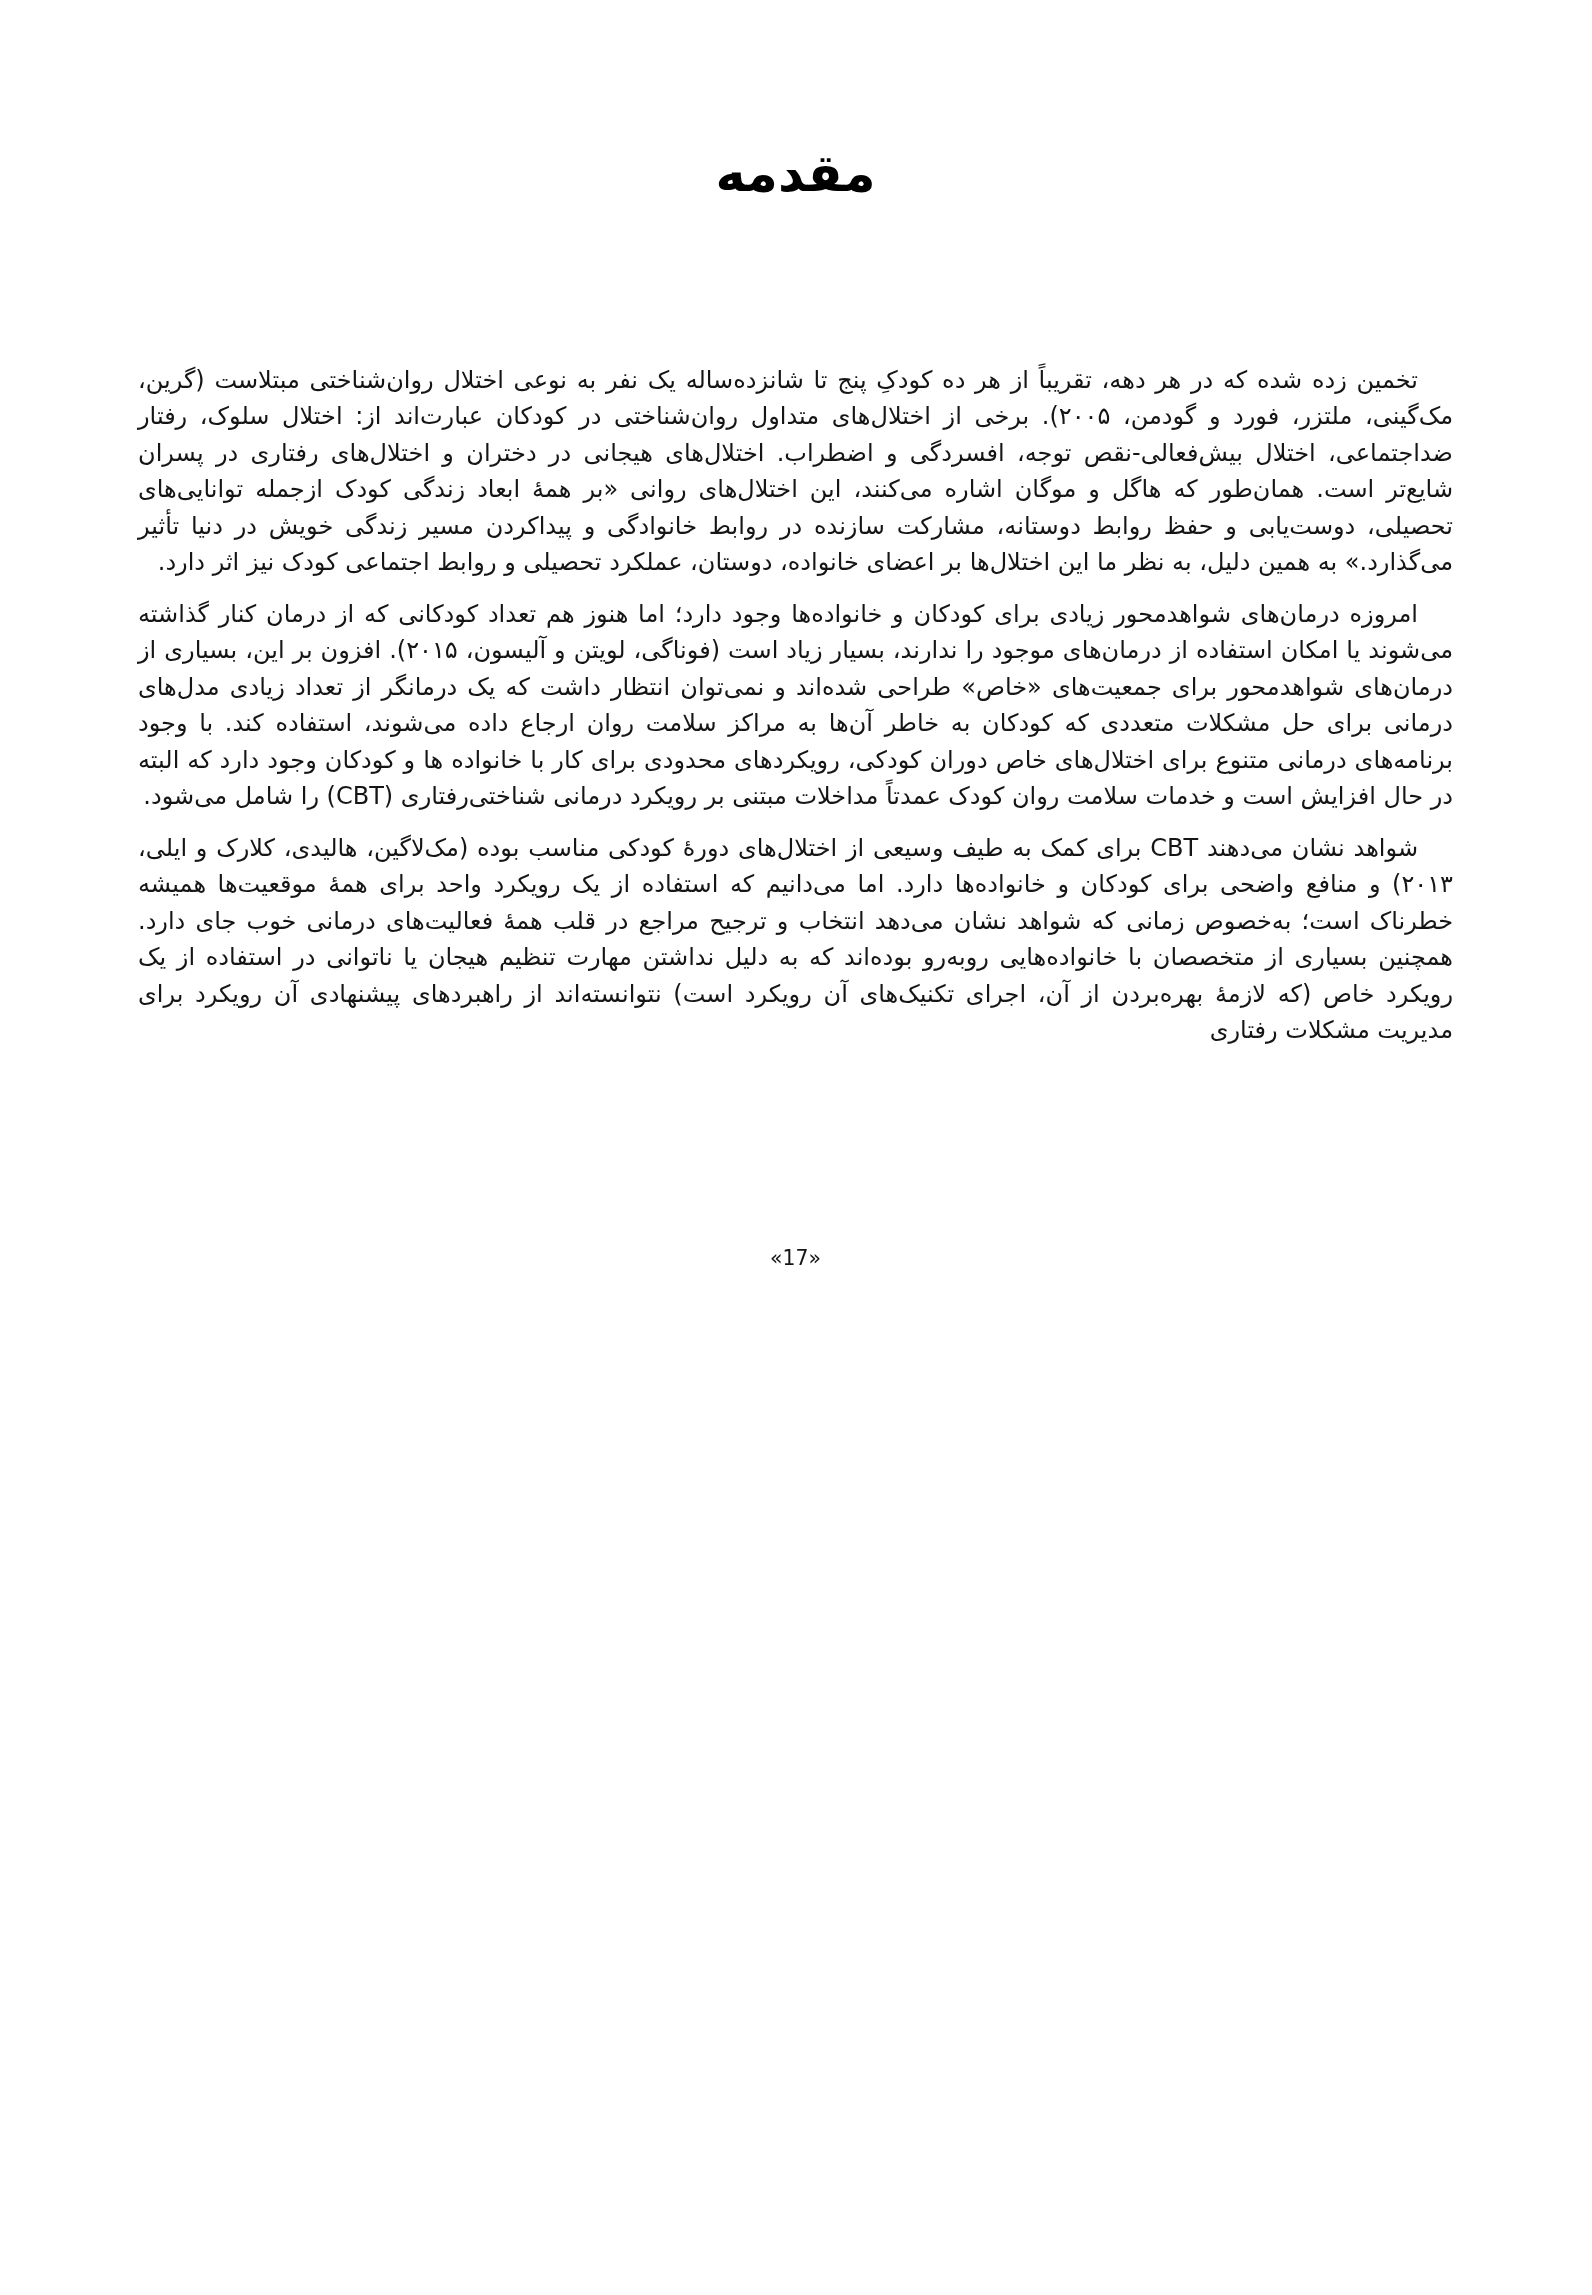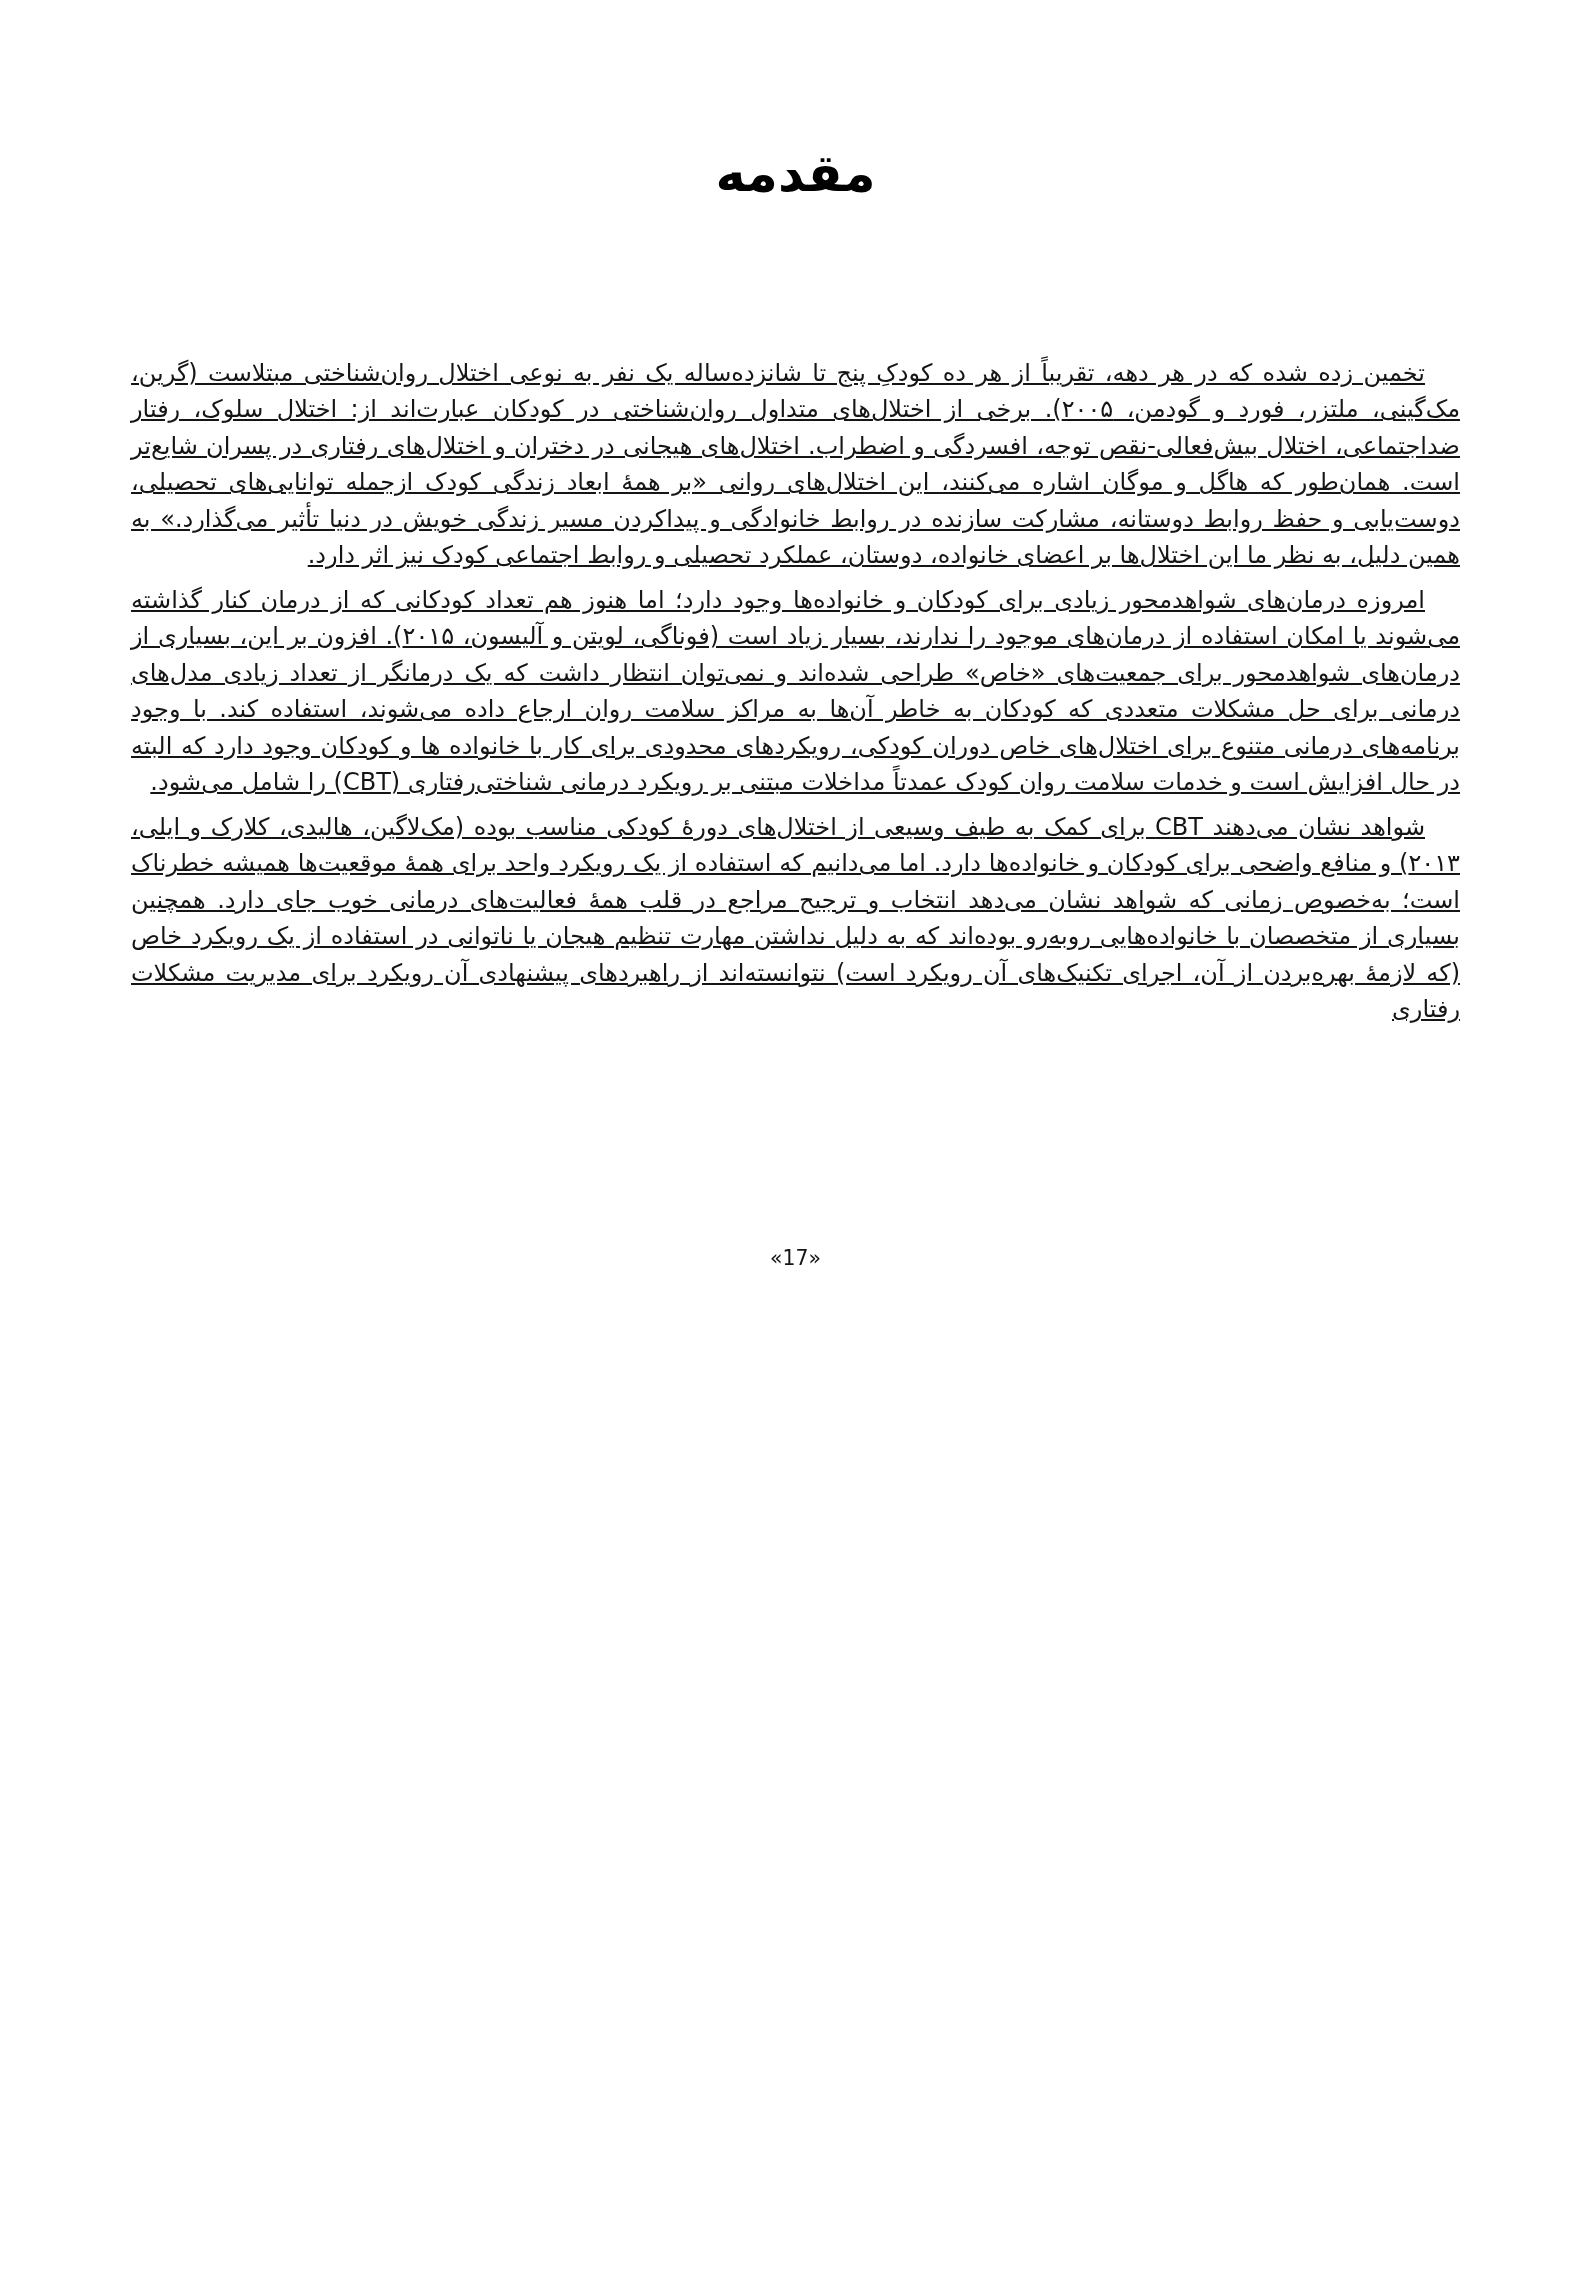--- a/index.html
+++ b/index.html
@@ -35,23 +35,22 @@
     top: 347px;
     right: 124px;
     left: 124px;
     direction: rtl;
     text-align: justify;
     font-size: 24px;
     line-height: 1.52;
   }
 
   .content p {
-    margin: 8px;
+    margin: 15px;
     text-indent: 35px;
-    text-decoration: underline;
   }
 
   .page-number {
     position: absolute;
     top: 1246px;
     left: 0;
     right: 0;
     text-align: center;
     font-size: 20.4px;
     color: #151515;

